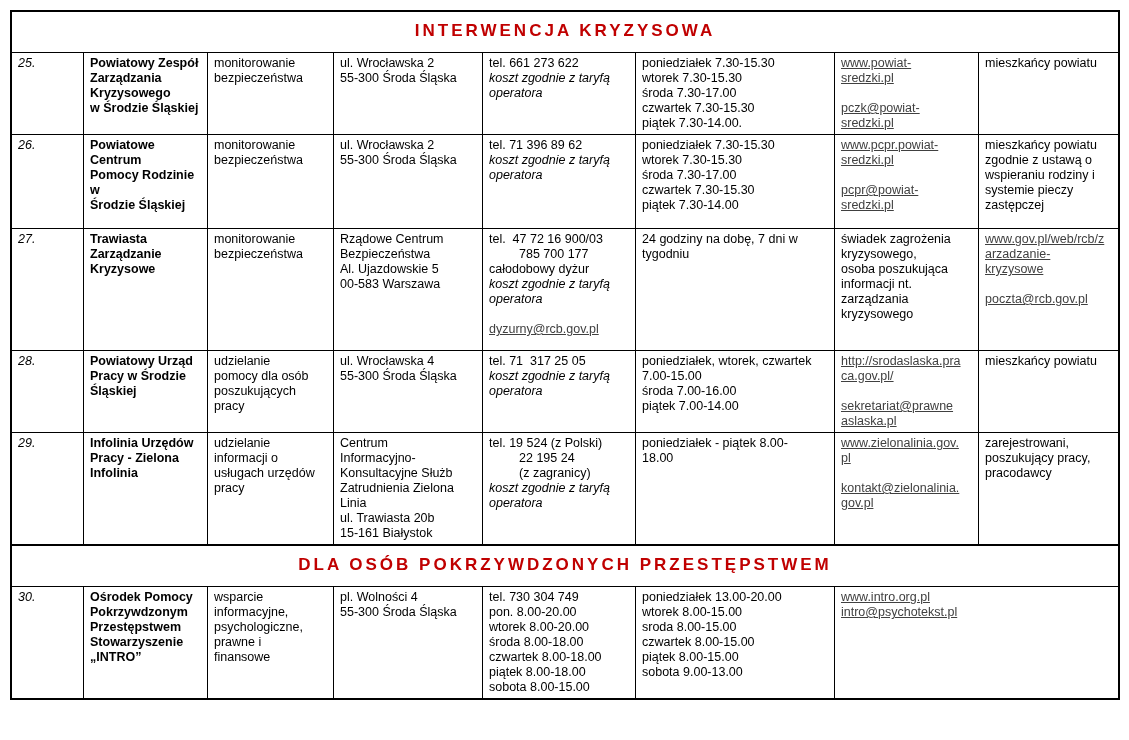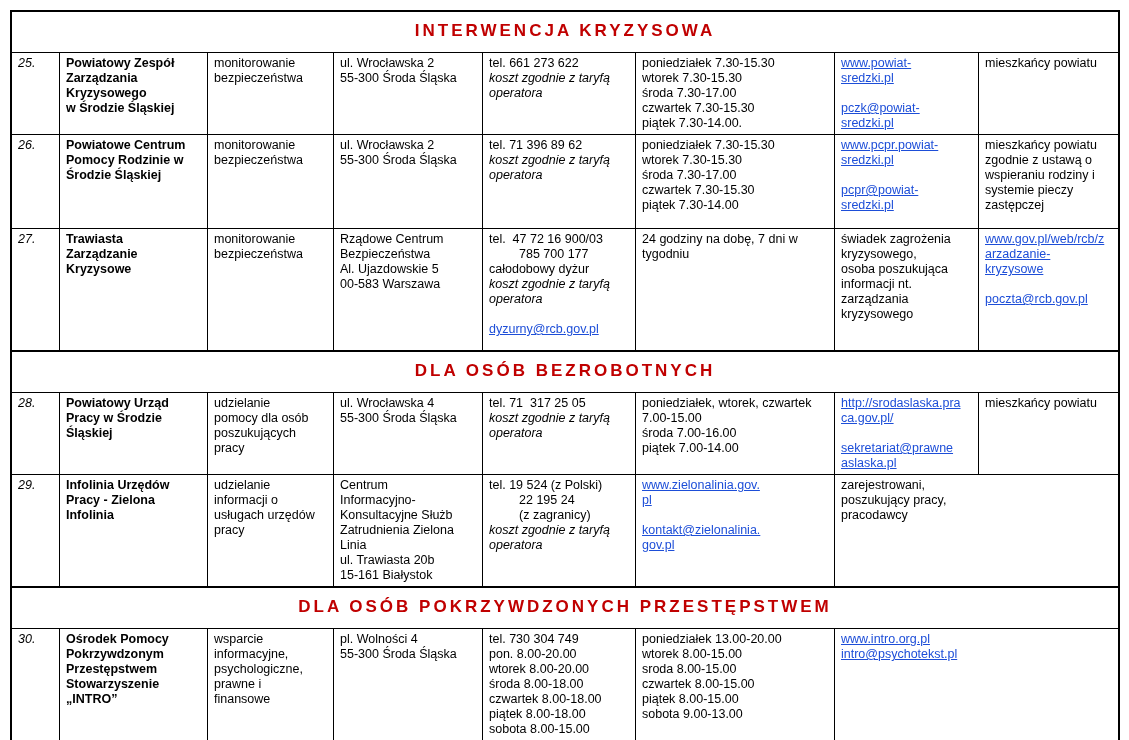--- a/index.html
+++ b/index.html
@@ -5,25 +5,25 @@
   html,body{margin:0;padding:0;background:#ffffff;}
   body{font-family:"Liberation Sans", sans-serif; color:#000;}
   .page{width:1129px;height:740px;box-sizing:border-box;padding:10px 15px 9px 10px;background:#fff;overflow:hidden;}
   .table-wrap{border:2px solid #000;width:1110px;box-sizing:border-box;background:#fff;}
   .section-row{border-top:2px solid #000;border-bottom:0;text-align:center;padding:9px 4px 11px 4px;}
   .table-wrap > .section-row:first-child{border-top:none;}
   .section-title{color:#c00000;font-weight:bold;font-size:17px;letter-spacing:3px;white-space:nowrap;}
   .row{display:grid;grid-template-columns:47px 148px 126px 149px 153px 199px 144px auto;border-top:1px solid #000;}
   .cell{box-sizing:border-box;border-left:1px solid #000;padding:3px 5px 3px 6px;font-size:12.5px;line-height:15px;overflow:hidden;}
   .cell:first-child{border-left:none;font-style:italic;}
-  .col-name{font-weight:bold;}
+  .col-name{font-weight:bold;margin-left:24px;}
   .line{min-height:15px;white-space:pre-wrap;}
   .italic{font-style:italic;}
   .indent{padding-left:30px;}
-  .link{color:#1d4ed8;text-decoration:underline;cursor:pointer;}
+  .link{color:#404040;text-decoration:underline;cursor:pointer;}
 </style>
 </head>
 <body>
 
 <div class="page">
   <div class="table-wrap">
       <div class="section-row"><span class="section-title">INTERWENCJA KRYZYSOWA</span></div>
       <div class="row" style="min-height: 81px;">
         <div class="cell col-no">
           <div class="line">25.</div>
@@ -150,21 +150,20 @@
           <div class="line">kryzysowego</div>
         </div>
         <div class="cell col-web">
           <div class="line"><span class="link">www.gov.pl/web/rcb/z</span></div>
           <div class="line"><span class="link">arzadzanie-</span></div>
           <div class="line"><span class="link">kryzysowe</span></div>
           <div class="line"></div>
           <div class="line"><span class="link">poczta@rcb.gov.pl</span></div>
         </div>
       </div>
-      <div class="section-row"><span class="section-title">DLA OSÓB BEZROBOTNYCH</span></div>
       <div class="row" style="min-height: 78px;">
         <div class="cell col-no">
           <div class="line">28.</div>
         </div>
         <div class="cell col-name">
           <div class="line">Powiatowy Urząd</div>
           <div class="line">Pracy w Środzie</div>
           <div class="line">Śląskiej</div>
         </div>
         <div class="cell col-task">
@@ -223,20 +222,24 @@
           <div class="line">ul. Trawiasta 20b</div>
           <div class="line">15-161 Białystok</div>
         </div>
         <div class="cell col-phone">
           <div class="line">tel. 19 524 (z Polski)</div>
           <div class="line indent">22 195 24</div>
           <div class="line indent">(z zagranicy)</div>
           <div class="line italic">koszt zgodnie z taryfą</div>
           <div class="line italic">operatora</div>
         </div>
+        <div class="cell col-hours">
+          <div class="line">poniedziałek - piątek 8.00-</div>
+          <div class="line">18.00</div>
+        </div>
         <div class="cell col-web">
           <div class="line"><span class="link">www.zielonalinia.gov.</span></div>
           <div class="line"><span class="link">pl</span></div>
           <div class="line"></div>
           <div class="line"><span class="link">kontakt@zielonalinia.</span></div>
           <div class="line"><span class="link">gov.pl</span></div>
         </div>
         <div class="cell col-recipients">
           <div class="line">zarejestrowani,</div>
           <div class="line">poszukujący pracy,</div>

